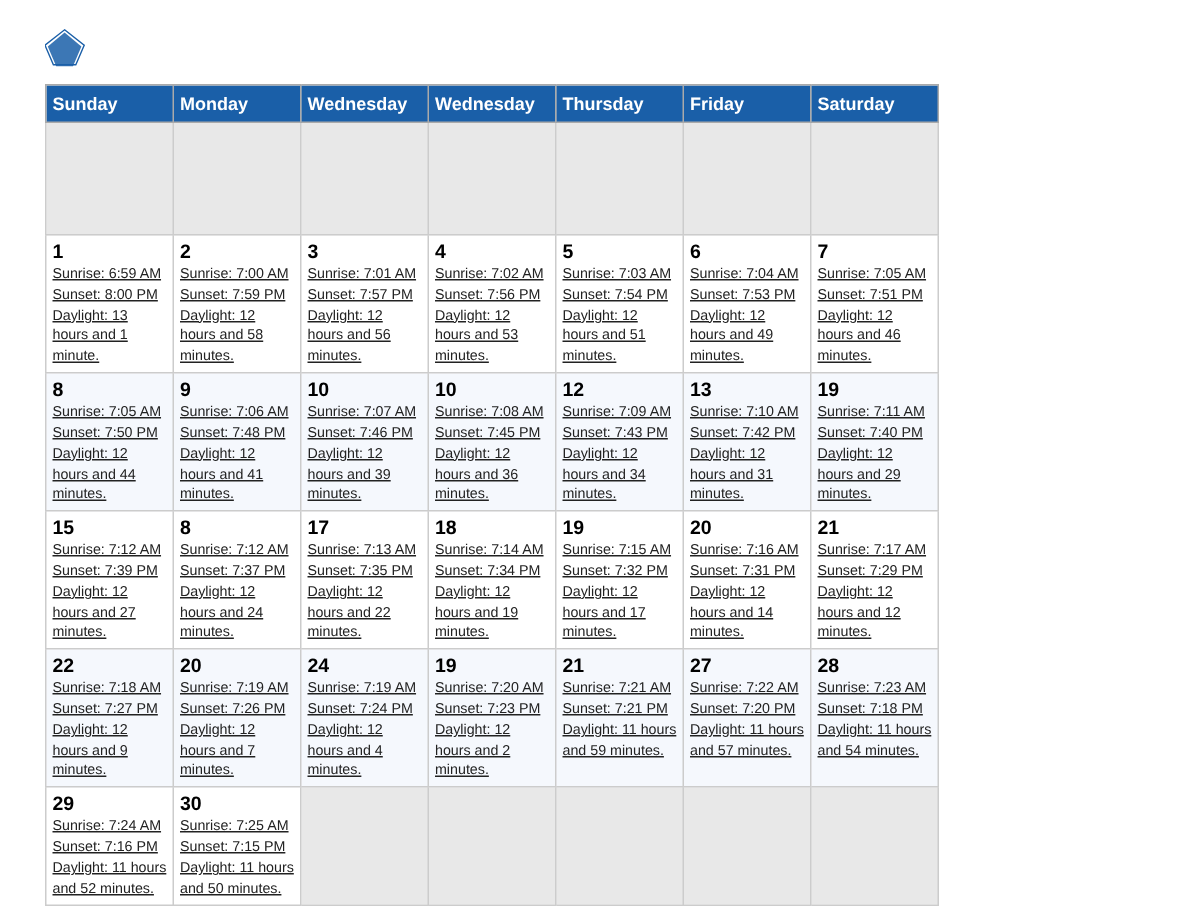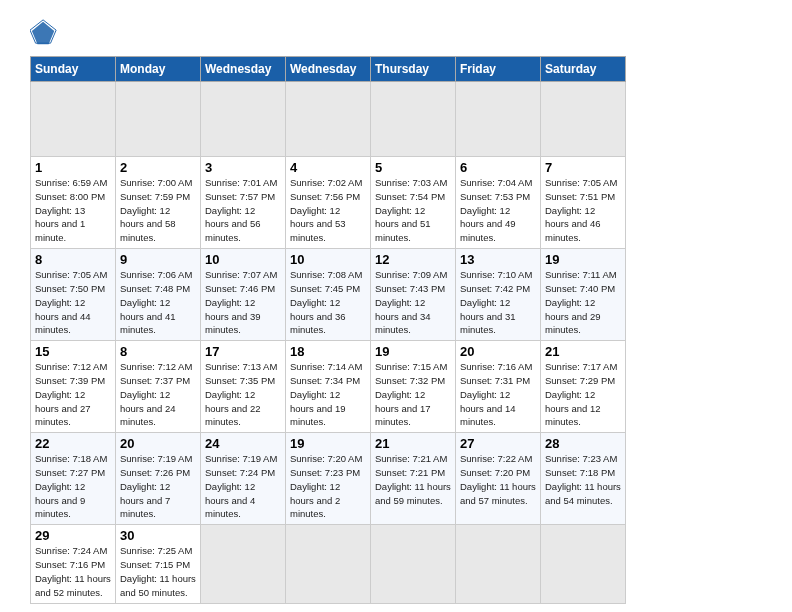--- a/index.html
+++ b/index.html
@@ -81,20 +81,21 @@
     .day-num {
       font-size: 13px;
       font-weight: bold;
       display: block;
       margin-bottom: 1px;
     }
     .day-info {
       font-size: 9.5px;
       color: #222;
       line-height: 1.35;
+      text-decoration: underline;
     }
   </style>
 </head>
 <body>
 
 <div class="page">
   <div class="header">
     <div class="logo">
       <svg class="logo-icon" viewBox="0 0 30 30" xmlns="http://www.w3.org/2000/svg">
         <rect x="0" y="0" width="30" height="30" fill="none"></rect>

